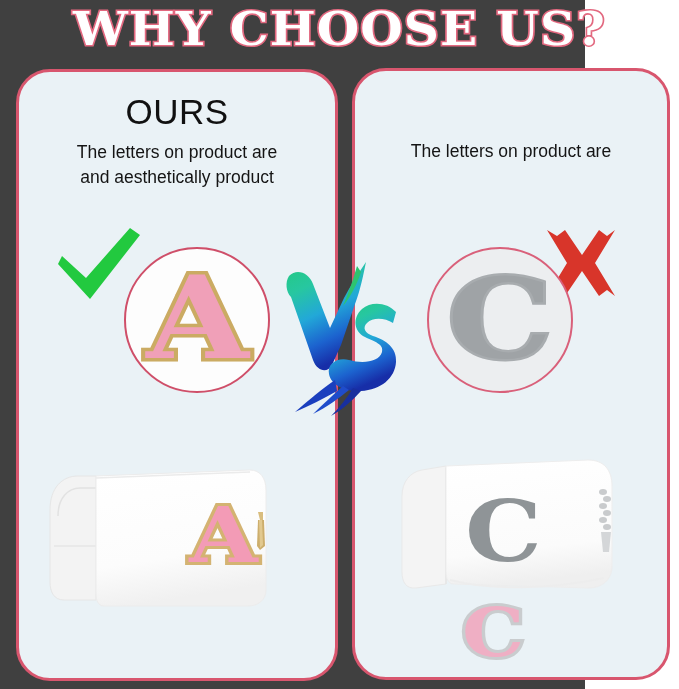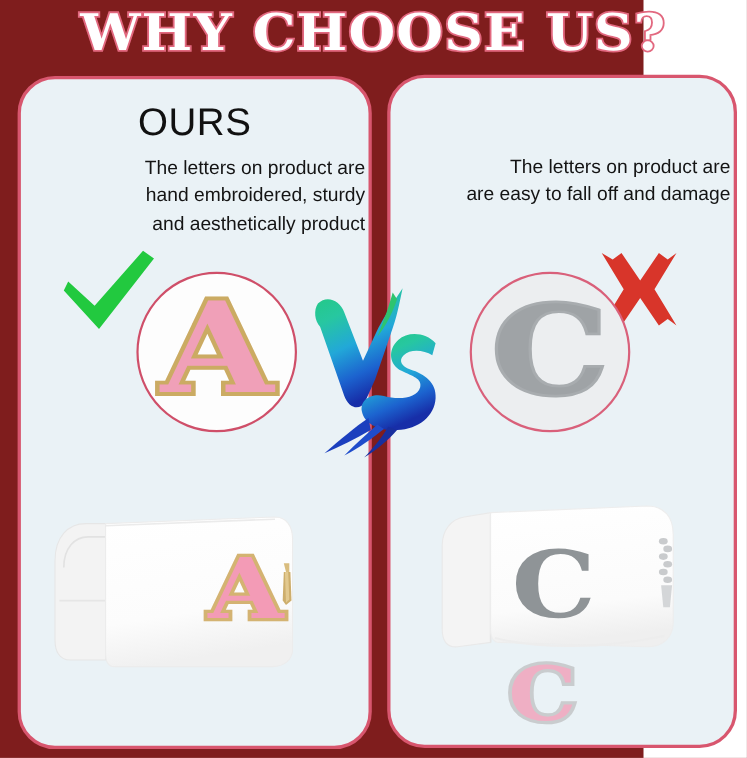--- a/index.html
+++ b/index.html
@@ -3,21 +3,21 @@
 <meta charset="utf-8">
 <style>
   html,body{margin:0;padding:0;}
   body{
     width:679px;height:689px;
     background:#ffffff;
     font-family:"Liberation Sans", sans-serif;
     overflow:hidden;
     position:relative;
   }
-  #stage{position:relative;width:585px;height:689px;background:#7f1d1d;}
+  #stage{position:relative;width:585px;height:689px;background:#404040;}
 
   
   .title-wrap{
     position:absolute;left:0;top:2px;width:679px;height:54px;
     display:flex;align-items:center;justify-content:center;
   }
   .title{
     font-family:"DejaVu Serif", serif;
     font-weight:bold;
     font-size:46px;
@@ -48,21 +48,21 @@
     position:absolute;left:0;width:100%;
     text-align:center;
     font-size:35px;
     font-weight:normal;
     color:#111111;
     letter-spacing:0.5px;
     top:20px;
   }
   .panel-body{
     position:absolute;left:0;width:100%;
-    text-align:right;
+    text-align:center;
     font-size:17.5px;
     line-height:1.45;
     color:#141414;
     top:68px;
     padding:0 3px;
     box-sizing:border-box;
   }
   .panel-body span{display:block;}
 
   
@@ -162,29 +162,27 @@
 <div id="stage">
 
   <div class="title-wrap">
     <div class="title">WHY CHOOSE US?</div>
   </div>
 
   <div class="panel" id="panel-ours">
     <div class="panel-heading">OURS</div>
     <div class="panel-body">
       <span>The letters on product are</span>
-      <span>hand embroidered, sturdy</span>
       <span>and aesthetically product</span>
     </div>
   </div>
 
   <div class="panel" id="panel-others">
     <div class="panel-body">
       <span>The letters on product are</span>
-      <span>are easy to fall off and damage</span>
     </div>
   </div>
 
   <svg class="mark" id="check-mark" viewBox="0 0 86 76">
     <path d="M2 38 L6 30 L30 52 L74 2 L84 9 L34 73 Z" fill="#22c93f"></path>
   </svg>
 
   <svg class="mark" id="cross-mark" viewBox="0 0 74 70">
     <path d="M4 2 L14 8 L22 2 L39 27 L56 2 L64 8 L72 2 L52 35 L72 68 L64 62 L56 68 L39 43 L22 68 L14 62 L4 68 L24 35 Z" fill="#d8352a"></path>
   </svg>

